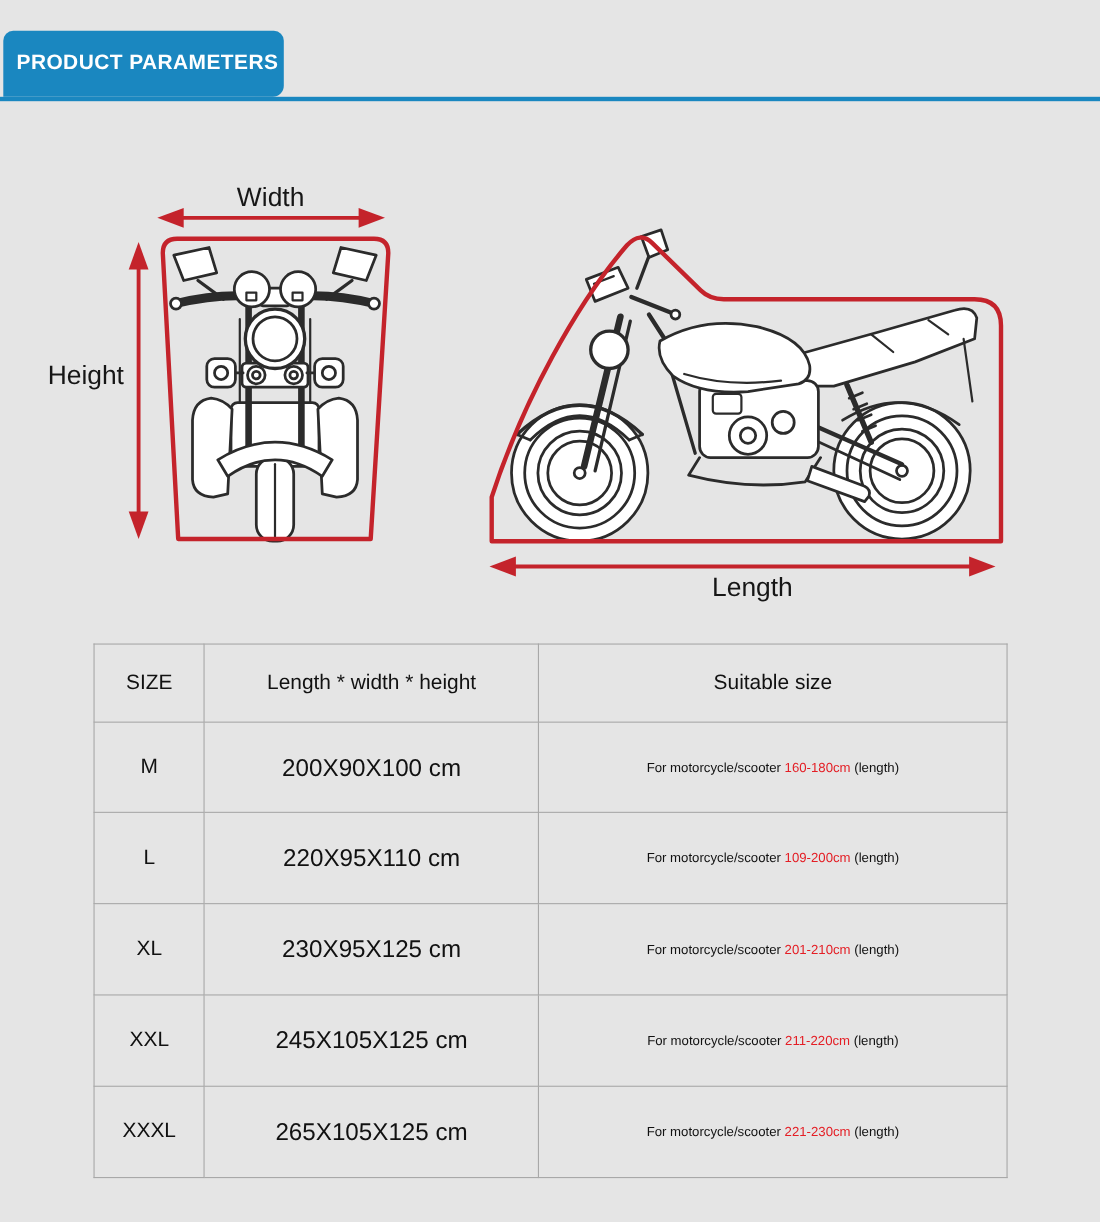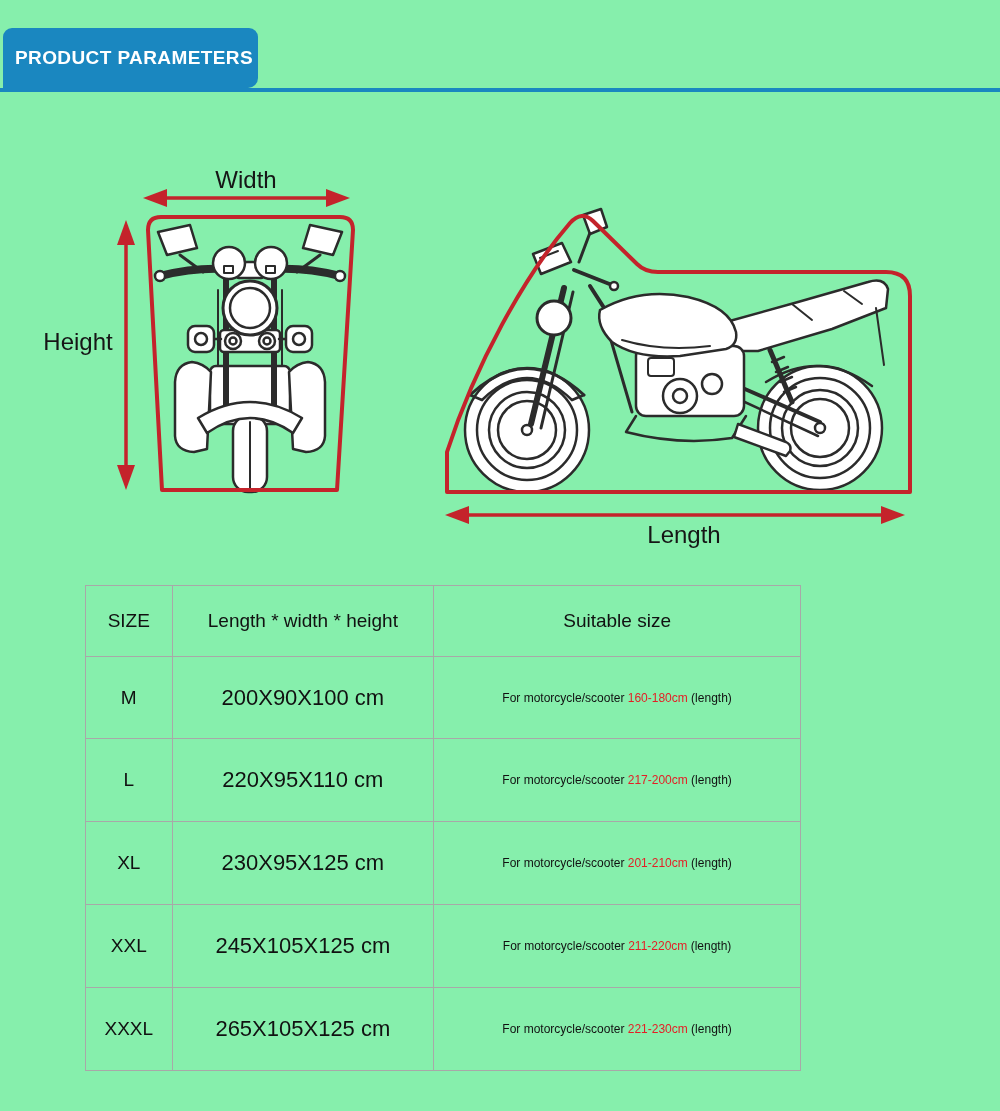--- a/index.html
+++ b/index.html
@@ -5,21 +5,21 @@
   :root{
     --accent:#1a87c0;
     --cover-red:#c4232b;
     --highlight-red:#e41e25;
     --ink:#2b2b2b;
     --table-border:#a8a8a8;
   }
   *{box-sizing:border-box;}
   html,body{margin:0;padding:0;background:#fff;}
   body{font-family:"Liberation Sans",sans-serif;color:#111;}
-  .page{position:relative;width:1000px;height:1111px;background:#86efac;overflow:hidden;}
+  .page{position:relative;width:1000px;height:1111px;background:#e5e5e5;overflow:hidden;}
 
   
   .tab{position:absolute;left:3px;top:28px;width:255px;height:60px;
        background:var(--accent);border-radius:9px 9px 10px 0;
        display:flex;align-items:center;padding-left:12px;}
   .tab-title{color:#fff;font-size:19px;font-weight:bold;letter-spacing:.4px;white-space:nowrap;}
   .rule{position:absolute;left:0;top:88px;width:1000px;height:4px;background:var(--accent);}
 
   
   .dim-label{position:absolute;font-size:24px;color:#161616;text-align:center;}
@@ -33,21 +33,21 @@
 
   
   .ln{stroke:var(--ink);stroke-width:2.5;fill:none;stroke-linejoin:round;stroke-linecap:round;}
   .fw{fill:#fff;}
   .thin{stroke-width:2;}
   .red-ln{stroke:var(--cover-red);stroke-width:4;fill:none;stroke-linejoin:round;}
   .arrow-ln{stroke:var(--cover-red);stroke-width:3.5;fill:none;}
   .arrow-hd{fill:var(--cover-red);stroke:none;}
 
   
-  .size-table{position:absolute;left:85px;top:585px;width:716px;height:486px;
+  .size-table{position:absolute;left:85px;top:585px;width:831px;height:486px;
       border-collapse:collapse;table-layout:fixed;padding-left:44px;}
   .size-table td,.size-table th{border:1px solid var(--table-border);
       text-align:center;vertical-align:middle;font-weight:normal;padding:0 4px;}
   .size-table th{font-size:19px;}
   .col-size{width:12.1%;}
   .col-dim{width:36.6%;}
   .col-fit{width:51.3%;}
   .cell-size{font-size:19px;}
   .cell-dim{font-size:22px;}
   .cell-fit{font-size:12px;}
@@ -223,21 +223,21 @@
       <th>Suitable size</th>
     </tr>
     <tr>
       <td class="cell-size">M</td>
       <td class="cell-dim">200X90X100 cm</td>
       <td class="cell-fit"><span>For motorcycle/scooter </span><span class="fit-range">160-180cm</span><span> (length)</span></td>
     </tr>
     <tr>
       <td class="cell-size">L</td>
       <td class="cell-dim">220X95X110 cm</td>
-      <td class="cell-fit"><span>For motorcycle/scooter </span><span class="fit-range">217-200cm</span><span> (length)</span></td>
+      <td class="cell-fit"><span>For motorcycle/scooter </span><span class="fit-range">109-200cm</span><span> (length)</span></td>
     </tr>
     <tr>
       <td class="cell-size">XL</td>
       <td class="cell-dim">230X95X125 cm</td>
       <td class="cell-fit"><span>For motorcycle/scooter </span><span class="fit-range">201-210cm</span><span> (length)</span></td>
     </tr>
     <tr>
       <td class="cell-size">XXL</td>
       <td class="cell-dim">245X105X125 cm</td>
       <td class="cell-fit"><span>For motorcycle/scooter </span><span class="fit-range">211-220cm</span><span> (length)</span></td>

